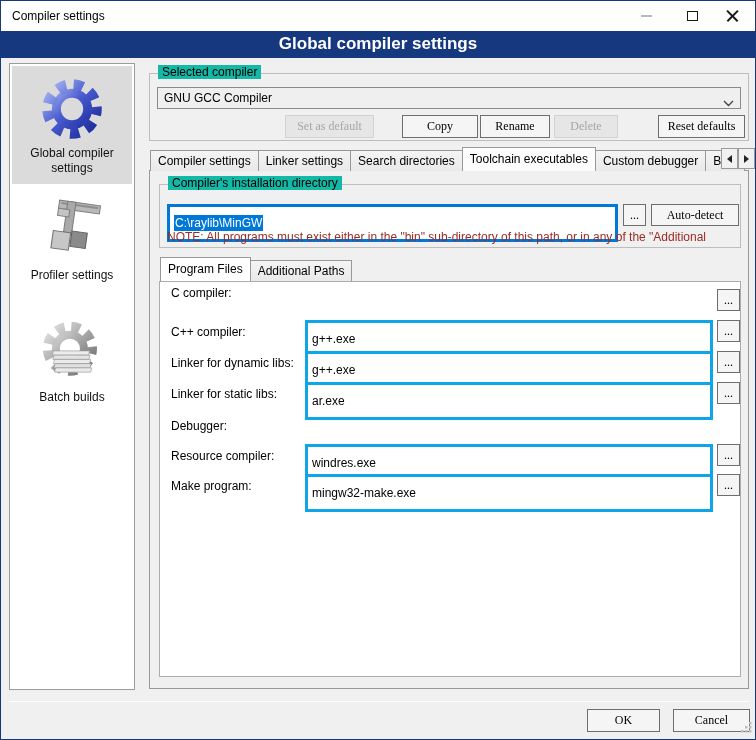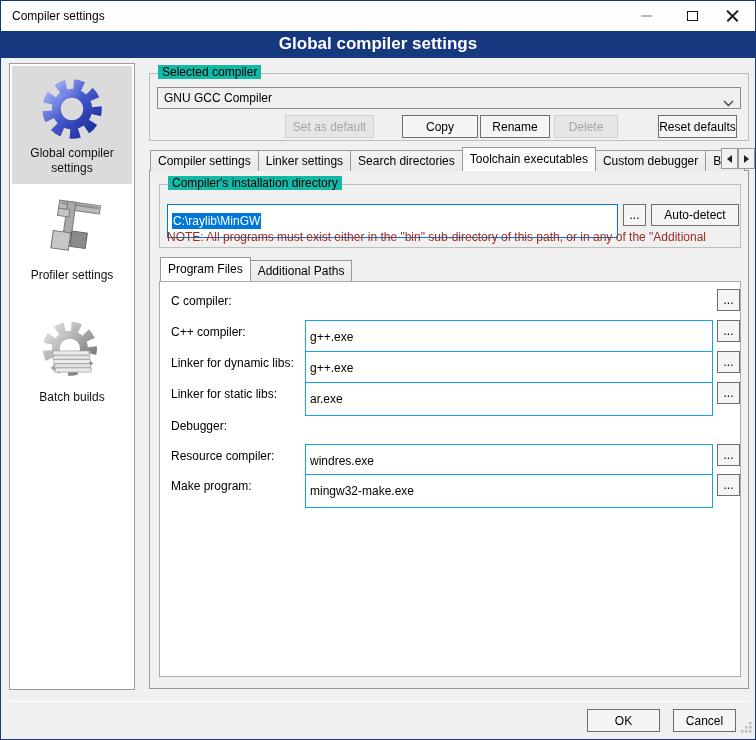--- a/index.html
+++ b/index.html
@@ -32,23 +32,23 @@
   .side-item.selected{background:#dbdbdb;}
   .side-item .icon-box{height:74px;display:flex;align-items:center;justify-content:center;}
   .side-item .side-label{font-size:12px;line-height:15px;color:#111;padding:0 4px;}
   
   .groupbox{position:absolute;border:1px solid #bdbdbd;}
   .groupbox>.gb-label{position:absolute;top:-9px;left:8px;background:#14b8a6;padding:0 4px;font-size:12px;color:#000;}
   
   .combo{position:absolute;height:22px;background:#efefef;border:1px solid #8a8a8a;display:flex;align-items:center;padding:0 22px 0 6px;}
   .combo .chev{position:absolute;right:6px;top:8px;}
   .btn{position:absolute;height:23px;background:#f5f5f5;border:1px solid #6e6e6e;
-       display:flex;align-items:center;justify-content:center;font-size:12px;color:#000;}
+       display:flex;align-items:center;justify-content:center;font-size:12px;color:#000;font-family:Liberation Serif, serif;}
   .btn.disabled{background:#e6e6e6;border-color:#d2d2d2;color:#a6a6a6;}
-  .textbox{position:absolute;height:22px;background:#ffffff;border:1px solid #0ea5e9;
+  .textbox{position:absolute;height:22px;background:#ffffff;border:3px solid #0ea5e9;
        display:flex;align-items:center;padding:16px 4px;overflow:hidden;white-space:nowrap;}
   .textbox.focused{border-color:#0078d7;}
   .textbox .sel{background:#0078d7;color:#ffffff;padding:1px 1px;}
   
   .tabstrip{position:absolute;display:flex;align-items:flex-end;height:24px;}
   .tab{height:21px;line-height:20px;padding:0 7px;background:linear-gradient(#f4f4f4,#e9e9e9);
        border:1px solid #989898;border-bottom:none;margin-right:-1px;white-space:nowrap;
        position:relative;z-index:1;font-size:12px;}
   .tab.active{height:24px;line-height:23px;background:#fcfcfc;z-index:3;}
   .tab.clipped{width:40px;overflow:hidden;}
@@ -167,21 +167,21 @@
     </div>
   <div class="btn" style="left:401px;top:114px;width:76px;">
       <span>Copy</span>
     </div>
   <div class="btn" style="left:479px;top:114px;width:70px;">
       <span>Rename</span>
     </div>
   <div class="btn disabled" style="left:553px;top:114px;width:64px;">
       <span>Delete</span>
     </div>
-  <div class="btn" style="left:657px;top:114px;width:79px;">
+  <div class="btn" style="left:657px;top:114px;width:87px;">
       <span>Reset defaults</span>
     </div>
 
   <div class="tabstrip" style="left:149px;top:146px;z-index:3;">
     <div class="tab"><span>Compiler settings</span></div>
     <div class="tab"><span>Linker settings</span></div>
     <div class="tab"><span>Search directories</span></div>
     <div class="tab active"><span>Toolchain executables</span></div>
     <div class="tab"><span>Custom debugger</span></div>
     <div class="tab clipped"><span>Build options</span></div>
@@ -209,21 +209,21 @@
     </div>
   <div class="note">NOTE: All programs must exist either in the "bin" sub-directory of this path, or in any of the "Additional</div>
 
   <div class="tabstrip" style="left:159px;top:256px;z-index:3;">
     <div class="tab inner-tab active"><span>Program Files</span></div>
     <div class="tab inner-tab"><span>Additional Paths</span></div>
   </div>
 
   <div class="inner-page"></div>
 
-  <div class="field-label" style="top:293px;z-index:4;">C compiler:</div>
+  <div class="field-label" style="top:285px;z-index:4;">C compiler:</div>
   <div class="btn field-browse" style="top:288px;height:22px;z-index:4;">
       <span>...</span>
     </div>
 
   <div class="field-label" style="top:324px;z-index:4;">C++ compiler:</div>
   <div class="textbox field-box" style="top:319px;z-index:4;">
       <span>g++.exe</span>
     </div>
   <div class="btn field-browse" style="top:319px;height:22px;z-index:4;">
       <span>...</span>
@@ -260,21 +260,21 @@
       <span>mingw32-make.exe</span>
     </div>
   <div class="btn field-browse" style="top:473px;height:22px;z-index:4;">
       <span>...</span>
     </div>
 
   <div class="separator"></div>
   <div class="btn" style="left:586px;top:708px;width:73px;">
       <span>OK</span>
     </div>
-  <div class="btn" style="left:672px;top:708px;width:63px;">
+  <div class="btn" style="left:672px;top:708px;width:77px;">
       <span>Cancel</span>
     </div>
   <div class="grip">
     <svg width="12" height="12">
       <rect x="9" y="1" width="2.5" height="2.5" fill="#bdbdbd"></rect>
       <rect x="9" y="5" width="2.5" height="2.5" fill="#bdbdbd"></rect>
       <rect x="5" y="5" width="2.5" height="2.5" fill="#bdbdbd"></rect>
       <rect x="9" y="9" width="2.5" height="2.5" fill="#bdbdbd"></rect>
       <rect x="5" y="9" width="2.5" height="2.5" fill="#bdbdbd"></rect>
       <rect x="1" y="9" width="2.5" height="2.5" fill="#bdbdbd"></rect>

